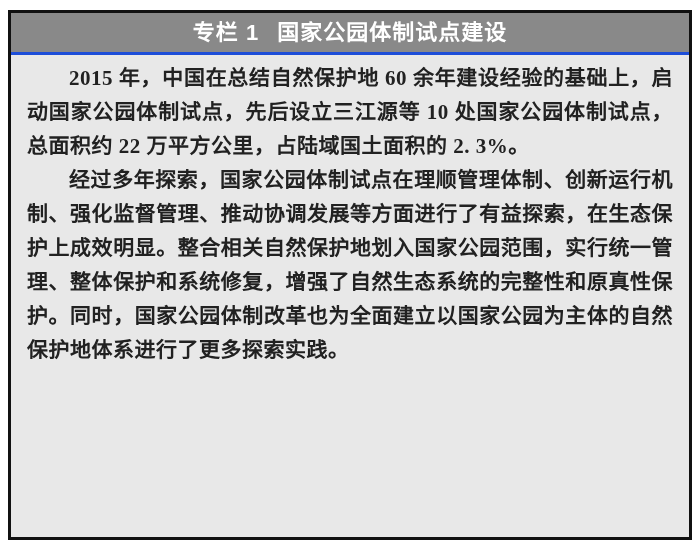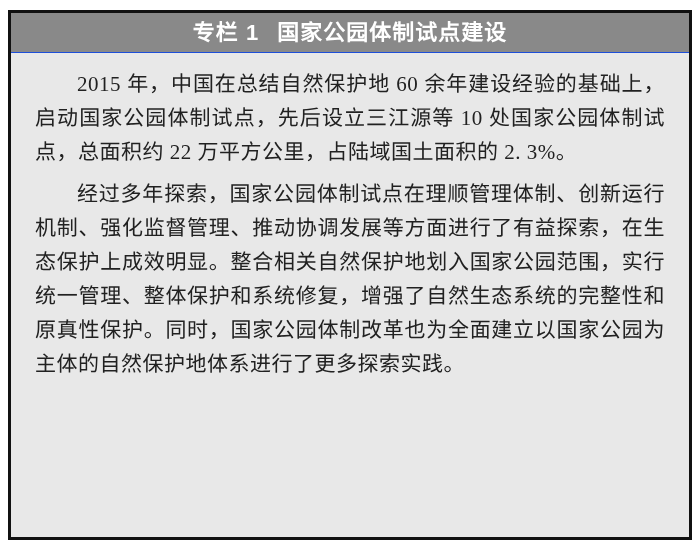--- a/index.html
+++ b/index.html
@@ -21,21 +21,21 @@
     top: 10px;
     width: 678px;
     height: 524px;
     border: 3px solid #111111;
     background: #e8e8e8;
     box-sizing: content-box;
   }
   .panel-header {
     height: 39px;
     background: #898989;
-    border-bottom: 1px solid #1d4ed8;
+    border-bottom: 3px solid #1d4ed8;
     color: #ffffff;
     font-family: "Liberation Sans", "DejaVu Sans", sans-serif;
     font-weight: bold;
     font-size: 22px;
     line-height: 39px;
     text-align: center;
     letter-spacing: 1px;
     white-space: nowrap;
   }
   .panel-header .header-label {
@@ -43,23 +43,24 @@
   }
   .panel-body {
     padding: 6px 16px 8px 16px;
     color: #212121;
     font-size: 21px;
     line-height: 34px;
     text-align: justify;
     text-justify: inter-character;
   }
   .panel-body p {
-    margin: 8px;
+    margin: 0;
     text-indent: 2em;
     letter-spacing: 0.5px;
+    font-weight: bold;
   }
 </style>
 </head>
 <body>
 
 <div class="page">
   <section class="panel">
     <header class="panel-header">
       <span class="header-label">专栏 1</span><span class="header-title">国家公园体制试点建设</span>
     </header>

